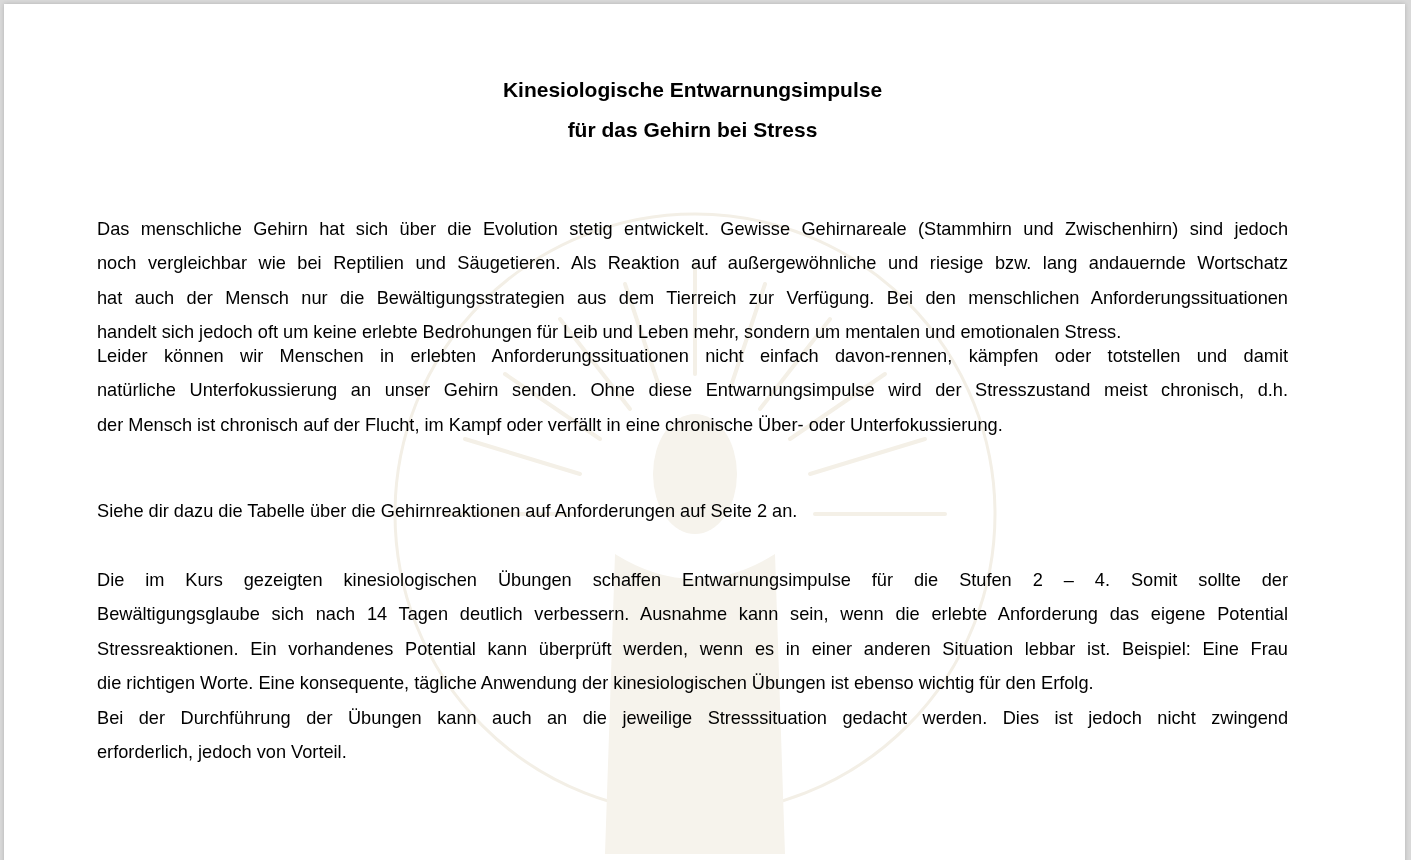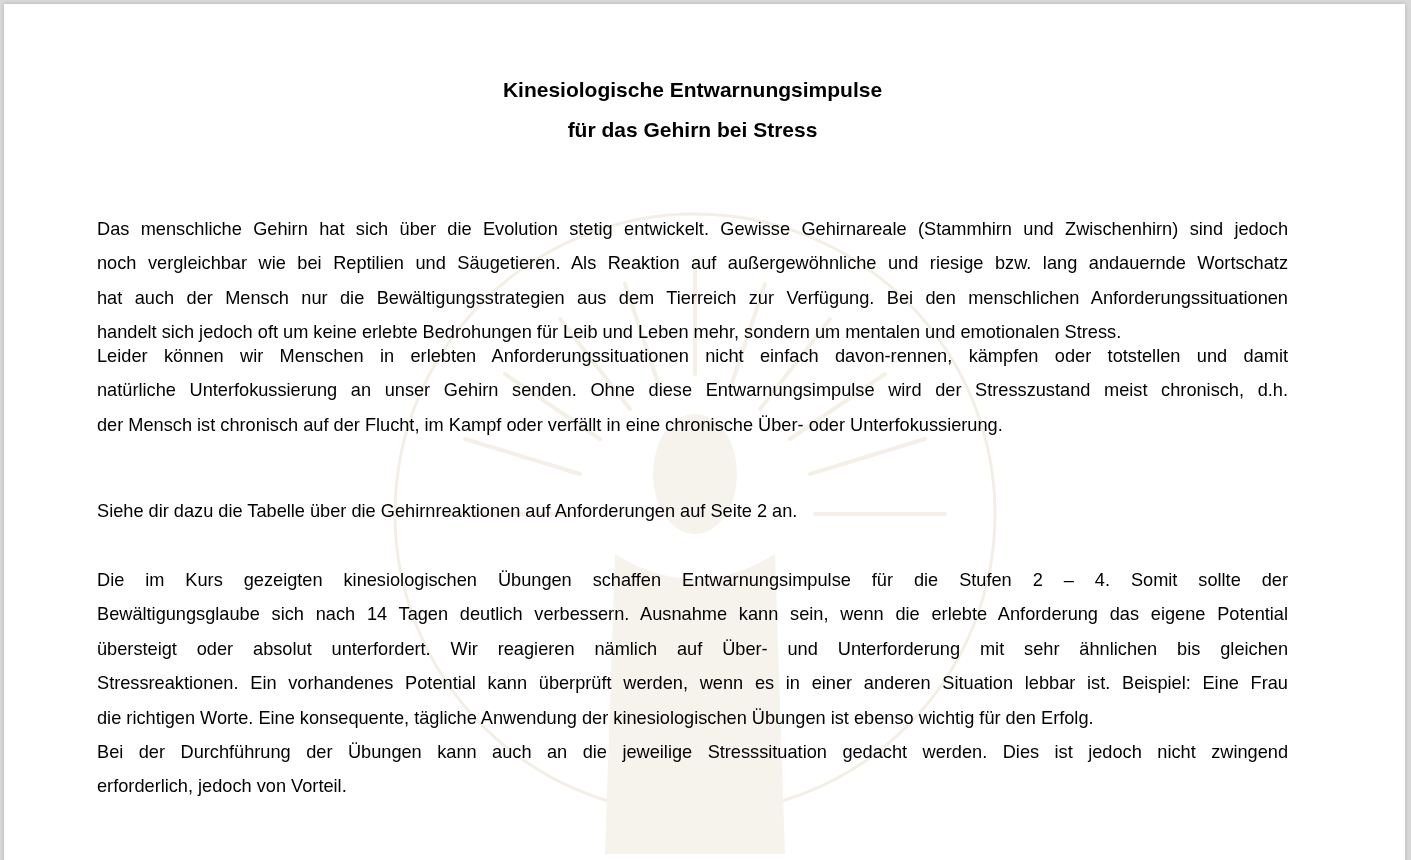--- a/index.html
+++ b/index.html
@@ -123,21 +123,20 @@
         <span class="line last">der Mensch ist chronisch auf der Flucht, im Kampf oder verfällt in eine chronische Über- oder Unterfokussierung.</span>
       </p>
 
       <p class="para p3">
         <span class="line last">Siehe dir dazu die Tabelle über die Gehirnreaktionen auf Anforderungen auf Seite 2 an.</span>
       </p>
 
       <p class="para p4">
         <span class="line">Die im Kurs gezeigten kinesiologischen Übungen schaffen Entwarnungsimpulse für die Stufen 2 – 4. Somit sollte der</span>
         <span class="line">Bewältigungsglaube sich nach 14 Tagen deutlich verbessern. Ausnahme kann sein, wenn die erlebte Anforderung das eigene Potential</span>
-        <span class="line">übersteigt oder absolut unterfordert. Wir reagieren nämlich auf Über- und Unterforderung mit sehr ähnlichen bis gleichen</span>
         <span class="line">Stressreaktionen. Ein vorhandenes Potential kann überprüft werden, wenn es in einer anderen Situation lebbar ist. Beispiel: Eine Frau</span>
         <span class="line last">die richtigen Worte. Eine konsequente, tägliche Anwendung der kinesiologischen Übungen ist ebenso wichtig für den Erfolg.</span>
         <span class="line">Bei der Durchführung der Übungen kann auch an die jeweilige Stresssituation gedacht werden. Dies ist jedoch nicht zwingend</span>
         <span class="line last">erforderlich, jedoch von Vorteil.</span>
       </p>
     </div>
   </div>
 </div>
 
 </body></html>

